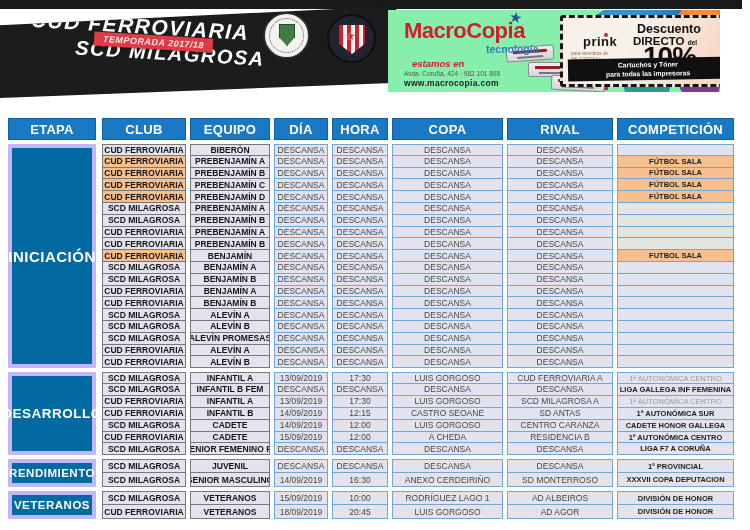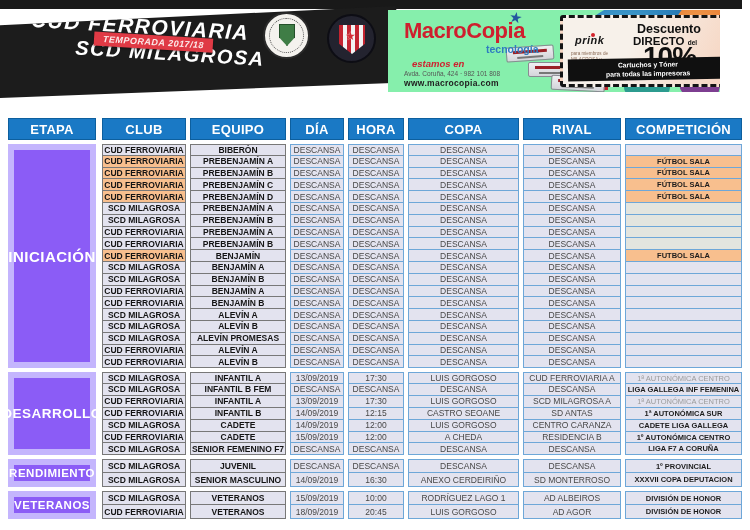--- a/index.html
+++ b/index.html
@@ -46,46 +46,46 @@
 
   .brand   { position:absolute; left:16px; top:8px; font-weight:800; font-size:22px; color:#cf1f2e; letter-spacing:-.5px; }
   .bstar   { position:absolute; right:4px; top:-8px; color:#2456a0; font-size:13px; transform:rotate(10deg); }
   .tagline { position:absolute; left:98px; top:33px; color:#2e7cc0; font-size:10.5px; font-weight:600; }
   .intro   { position:absolute; left:24px; top:48px; color:#cf1f2e; font-style:italic; font-weight:700; font-size:9.5px; }
   .address { position:absolute; left:16px; top:60px; color:#555; font-size:6.5px; }
   .website { position:absolute; left:16px; top:68px; color:#222; font-weight:800; font-size:8.5px; letter-spacing:.3px; }
 
   .coupon { position:absolute; left:172px; top:5px; width:174px; height:72px; border:3px dashed #141414; border-radius:3px;
             background:linear-gradient(115deg,#f7f1ea 40%,#f6d2bd); z-index:4; }
-  .prink  { position:absolute; left:12px; top:16px; font-style:italic; font-weight:800; font-size:11px; color:#151515; letter-spacing:.5px; }
+  .prink  { position:absolute; left:20px; top:16px; font-weight:800; font-size:13px; color:#151515; letter-spacing:.5px; }
   .prink-dot { position:absolute; width:4px; height:4px; border-radius:50%; background:#d2222a; right:9px; top:-1px; }
   .pnote  { position:absolute; left:8px; top:33px; width:58px; font-size:4.6px; color:#8a6a55; line-height:1.3; }
   .cw1    { position:absolute; left:74px; top:4px;  font-size:12.5px; font-weight:800; color:#101010; }
   .cw2    { position:absolute; left:70px; top:17px; font-size:11.5px; font-weight:800; color:#101010; }
   .cw2 .del { font-size:6.5px; font-weight:700; }
   .cpct   { position:absolute; left:80px; top:23px; font-size:28px; font-weight:800; color:#101010; letter-spacing:-1px; }
   .cfoot  { position:absolute; left:5px; bottom:4px; width:160px; background:#101010; color:#fff; font-size:6.8px; font-weight:700;
             text-align:center; padding:2px 0; line-height:1.35; transform:rotate(-1deg); }
 
   
   .table { position:relative; margin:14px 0 0 8px; width:734px; }
   .thead { display:flex; height:22px; margin-bottom:4px; }
   .th { background:#1a79c5; border:1px solid #0d5f9e; color:#fff; font-weight:700; font-size:13px;
         display:flex; align-items:center; justify-content:center; letter-spacing:.3px; margin-right:4px; }
   .w-etapa { width:88px;  margin-right:6px; }
   .w-club  { width:84px;  }
-  .w-equipo{ width:96px;  }
+  .w-equipo{ width:80px;  }
   .w-dia   { width:54px;  }
   .w-hora  { width:56px;  }
   .w-campo { width:111px; }
-  .w-rival { width:98px; }
+  .w-rival { width:106px; }
   .w-comp  { width:117px; margin-right:0; }
 
   .section { display:flex; margin-bottom:4px; }
-  .etapa { background:#8b5cf6; border:6px solid #c4b5fd; color:#fff; font-weight:700; letter-spacing:.5px;
+  .etapa { background:#0369a1; border:4px solid #c4b5fd; color:#fff; font-weight:700; letter-spacing:.5px;
            display:flex; align-items:center; justify-content:center; }
   .section:nth-child(1) .etapa { font-size:15px; }
   .section:nth-child(2) .etapa { font-size:13.5px; }
   .section:nth-child(3) .etapa, .section:nth-child(4) .etapa { font-size:11.5px; }
   .rows { display:flex; flex-direction:column; flex:1; }
   .row { display:flex; }
   .cell { margin-right:4px; display:flex; align-items:center; justify-content:center;
           background:#e3e3ef; border:1px solid #6ea7d8; border-top:none;
           font-size:8.5px; color:#474747; white-space:nowrap; overflow:hidden; }
   .row:first-child .cell { border-top:1px solid #6ea7d8; }
@@ -387,21 +387,21 @@
               <div class="cell w-rival">SD ANTAS</div>
               <div class="cell w-comp">1ª AUTONÓMICA SUR</div>
             </div>
             <div class="row" style="height: 11.9px;">
               <div class="cell w-club">SCD MILAGROSA</div>
               <div class="cell w-equipo">CADETE</div>
               <div class="cell w-dia">14/09/2019</div>
               <div class="cell w-hora">12:00</div>
               <div class="cell w-campo">LUIS GORGOSO</div>
               <div class="cell w-rival">CENTRO CARANZA</div>
-              <div class="cell w-comp">CADETE LIGA GALLEGA</div>
+              <div class="cell w-comp">CADETE HONOR GALLEGA</div>
             </div>
             <div class="row" style="height: 11.9px;">
               <div class="cell w-club">CUD FERROVIARIA</div>
               <div class="cell w-equipo">CADETE</div>
               <div class="cell w-dia">15/09/2019</div>
               <div class="cell w-hora">12:00</div>
               <div class="cell w-campo">A CHEDA</div>
               <div class="cell w-rival">RESIDENCIA B</div>
               <div class="cell w-comp">1º AUTONÓMICA CENTRO</div>
             </div>

